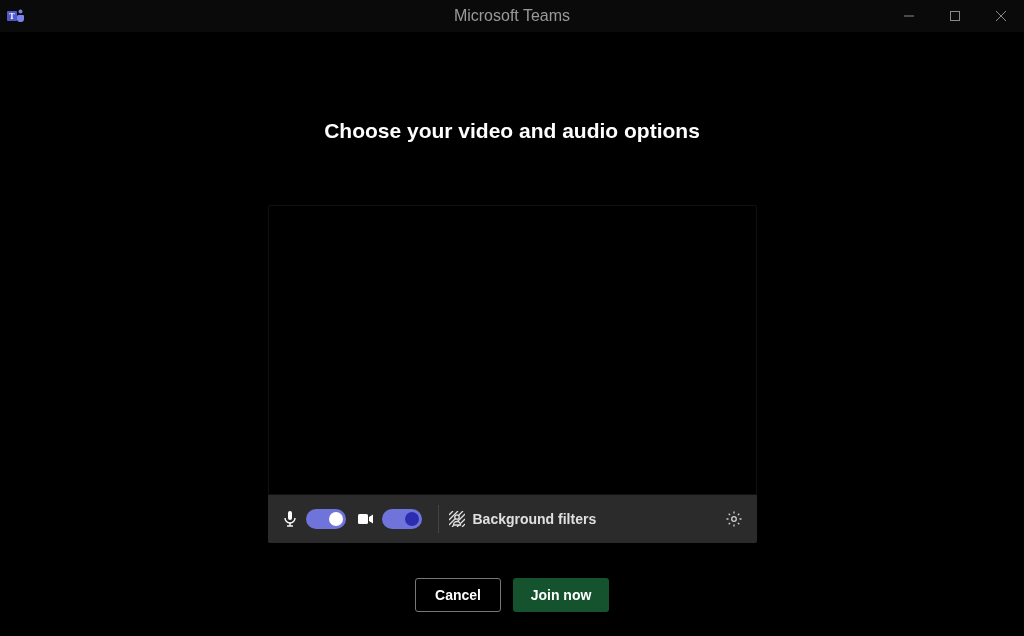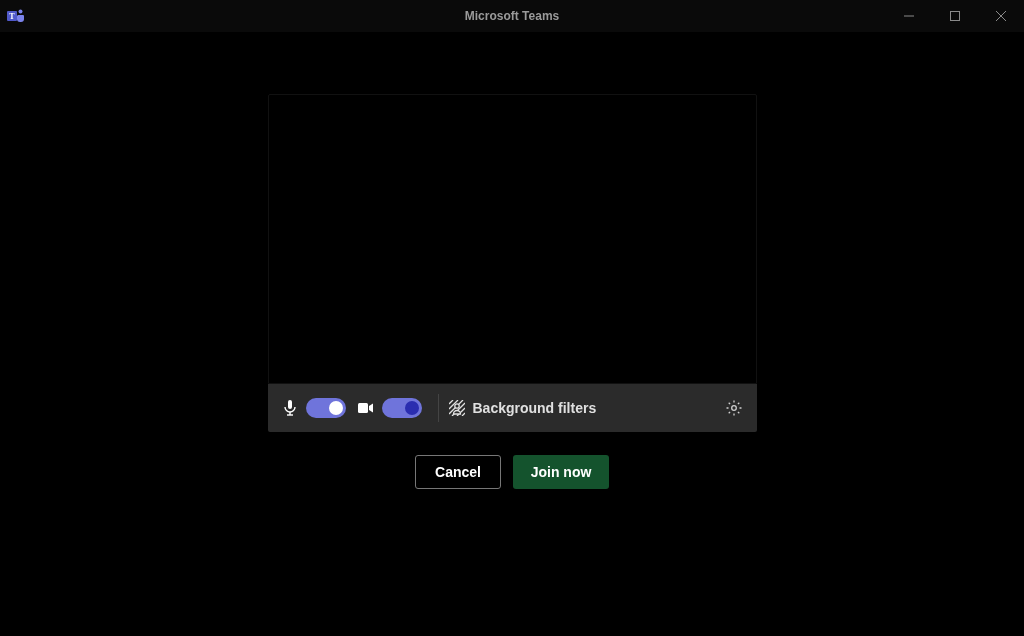--- a/index.html
+++ b/index.html
@@ -1,38 +1,38 @@
 <!DOCTYPE html>
 <html><head>
   <meta charset="utf-8">
   <style>
     * { margin: 0; padding: 0; box-sizing: border-box; }
     html, body { width: 1024px; height: 636px; overflow: hidden; background: #000; font-family: "Segoe UI", -apple-system, BlinkMacSystemFont, sans-serif; color: #fff; }
     .title-bar { height: 32px; background: #0a0a0a; display: flex; align-items: center; position: relative; }
     .app-logo { position: absolute; left: 7px; top: 8px; }
-    .app-title { position: absolute; left: 0; right: 0; text-align: center; font-size: 12px; color: #9a9a9a; font-weight: 700; }
+    .app-title { position: absolute; left: 0; right: 0; text-align: center; font-size: 16px; color: #9a9a9a; font-weight: 400; }
     .window-controls { position: absolute; right: 0; display: flex; }
     .window-control { width: 46px; height: 32px; display: flex; align-items: center; justify-content: center; cursor: pointer; }
     .window-control svg { stroke: #8a8a8a; }
     .content { height: 604px; display: flex; flex-direction: column; align-items: center; }
     .heading { margin-top: 87px; font-size: 21px; font-weight: 700; color: #fff; }
     .preview-panel { margin-top: 62px; width: 489px; height: 290px; border: 1px solid #111; background: #000; border-radius: 2px 2px 0 0; }
     .control-bar { width: 489px; height: 48px; background: #2b2b2b; display: flex; align-items: center; padding: 0 12px; border-radius: 0 0 2px 2px; }
     .ctrl-icon { width: 20px; height: 20px; display: flex; align-items: center; justify-content: center; margin-right: 6px; }
     .toggle { width: 40px; height: 20px; border-radius: 10px; position: relative; cursor: pointer; margin-right: 10px; }
     .toggle.on { background: #6f74db; }
     .toggle .knob { position: absolute; width: 14px; height: 14px; border-radius: 50%; top: 3px; transition: left .1s; }
     .toggle.on .knob { background: #fff; right: 3px; }
     .toggle.on .knob.deep { background: #2a2db0; }
     .divider { width: 1px; height: 28px; background: #444; margin: 0 10px 0 6px; }
     .bg-filters { display: flex; align-items: center; cursor: pointer; color: #e0e0e0; font-size: 14px; font-weight: 600; }
     .bg-filters .icon { margin-right: 8px; display: flex; }
     .spacer { flex: 1; }
     .gear { width: 22px; height: 22px; display: flex; align-items: center; justify-content: center; cursor: pointer; }
-    .action-row { margin-top: 23px; display: flex; gap: 12px; }
+    .action-row { margin-top: 35px; display: flex; gap: 12px; }
     .btn { height: 34px; border-radius: 3px; font-size: 14px; font-weight: 600; display: flex; align-items: center; justify-content: center; cursor: pointer; border: none; }
     .btn-cancel { width: 86px; background: #000; border: 1px solid #777; color: #fff; }
     .btn-join { width: 96px; background: #14532d; color: #fff; }
   </style>
 </head>
 <body>
 
 <div class="title-bar">
   <div class="app-logo">
     <svg width="18" height="18" viewBox="0 0 18 18">
@@ -57,20 +57,21 @@
     <div class="window-control">
       <svg width="10" height="10">
           <line x1="0" y1="0" x2="10" y2="10" stroke-width="1"></line>
           <line x1="10" y1="0" x2="0" y2="10" stroke-width="1"></line>
         </svg>
     </div>
   </div>
 </div>
 
 <div class="content">
+  <div class="heading">Choose your video and audio options</div>
 
   <div class="preview-panel"></div>
 
   <div class="control-bar">
     <div class="ctrl-icon">
       <svg width="14" height="16" viewBox="0 0 14 16" fill="#fff">
         <rect x="5" y="0" width="4" height="9" rx="2"></rect>
         <path d="M2 7 a5 5 0 0 0 10 0" stroke="#fff" stroke-width="1.4" fill="none"></path>
         <line x1="7" y1="12" x2="7" y2="15" stroke="#fff" stroke-width="1.4"></line>
         <line x1="4" y1="15" x2="10" y2="15" stroke="#fff" stroke-width="1.4"></line>

